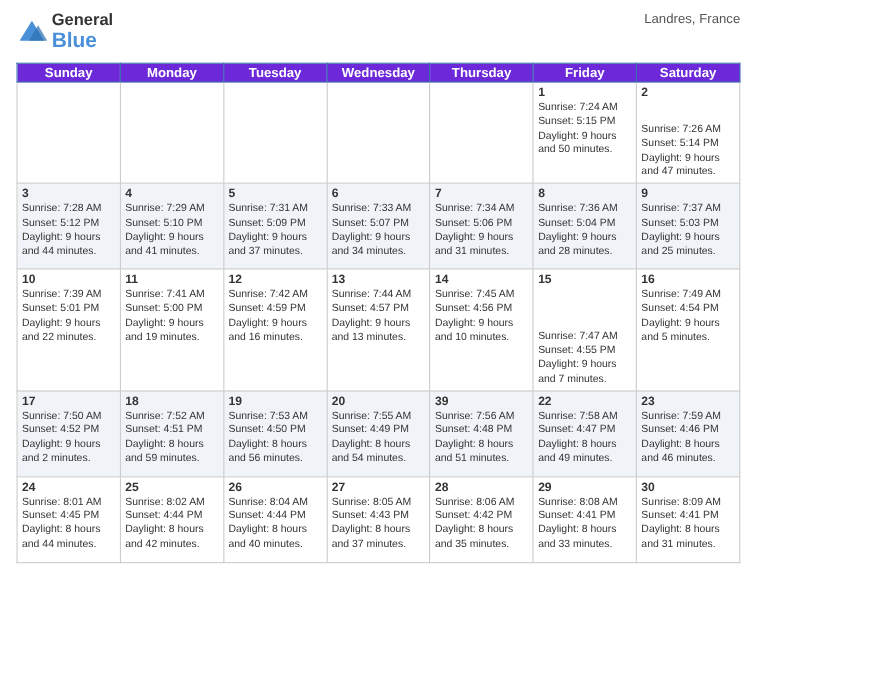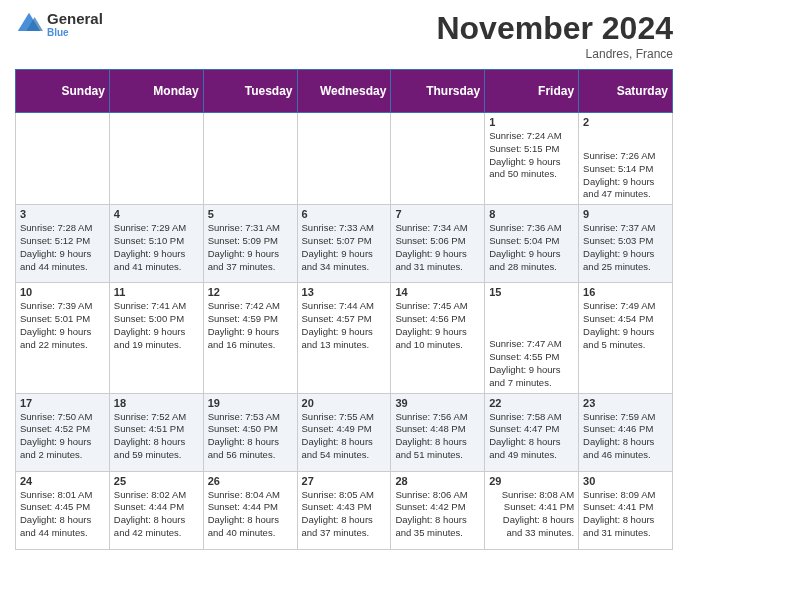--- a/index.html
+++ b/index.html
@@ -40,26 +40,26 @@
     .location {
       font-size: 12px;
       color: #555;
     }
     table {
       width: 100%;
       border-collapse: collapse;
       table-layout: fixed;
     }
     thead tr th {
-      background-color: #701a75;
+      background-color: #6d28d9;
       color: #fff;
       font-size: 12px;
       font-weight: bold;
-      padding: 14px 4px;
-      text-align: right;
+      padding: 1px 4px;
+      text-align: center;
       border: 1px solid #3a6faf;
     }
     tbody tr td {
       vertical-align: top;
       font-size: 10px;
       color: #333;
       padding: 3px 4px;
       border: 1px solid #ccc;
       height: 78px;
       background: #fff;
@@ -87,25 +87,24 @@
 
 <div class="container">
   <div class="header">
     <div class="logo">
       <svg class="logo-icon" viewBox="0 0 40 40">
         <polygon points="20,4 36,30 4,30" fill="#4a90d9"></polygon>
         <polygon points="28,10 40,30 16,30" fill="#2a6faf" opacity="0.7"></polygon>
       </svg>
       <div>
         <div style="font-size:15px;font-weight:bold;color:#333;">General</div>
-        <div style="font-size:10px;font-weight:bold;color:#4a90d9;">Blue</div>
+        <div style="font-size:19px;font-weight:bold;color:#4a90d9;">Blue</div>
       </div>
     </div>
     <div class="title-block">
-      <div class="month-title">November 2024</div>
       <div class="location">Landres, France</div>
     </div>
   </div>
 
   <table>
     <thead>
       <tr>
         <th>Sunday</th>
         <th>Monday</th>
         <th>Tuesday</th>
@@ -293,21 +292,21 @@
 Daylight: 8 hours and 37 minutes.</div>
           </td>
           <td>
             <span class="day-num">28</span>
             <div class="cell-info" style="white-space: pre-line;">Sunrise: 8:06 AM
 Sunset: 4:42 PM
 Daylight: 8 hours and 35 minutes.</div>
           </td>
           <td>
             <span class="day-num">29</span>
-            <div class="cell-info" style="white-space: pre-line; text-align: right;">Sunrise: 8:08 AM
+            <div class="cell-info" style="white-space: pre-line;">Sunrise: 8:08 AM
 Sunset: 4:41 PM
 Daylight: 8 hours and 33 minutes.</div>
           </td>
           <td>
             <span class="day-num">30</span>
             <div class="cell-info" style="white-space: pre-line;">Sunrise: 8:09 AM
 Sunset: 4:41 PM
 Daylight: 8 hours and 31 minutes.</div>
           </td>
         </tr>

